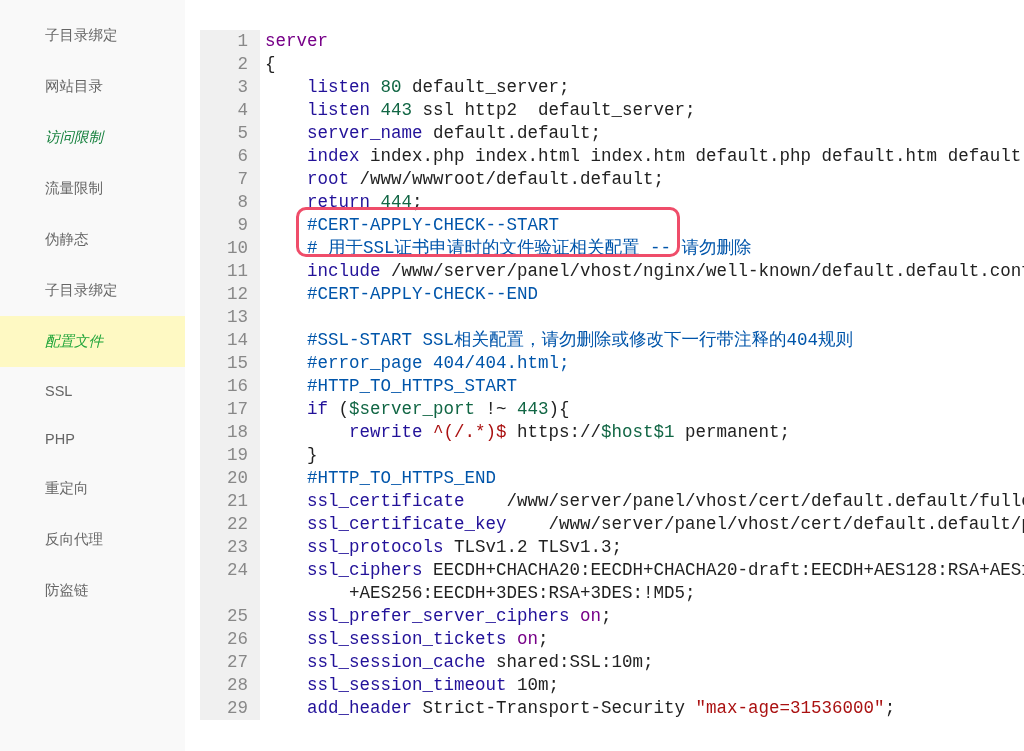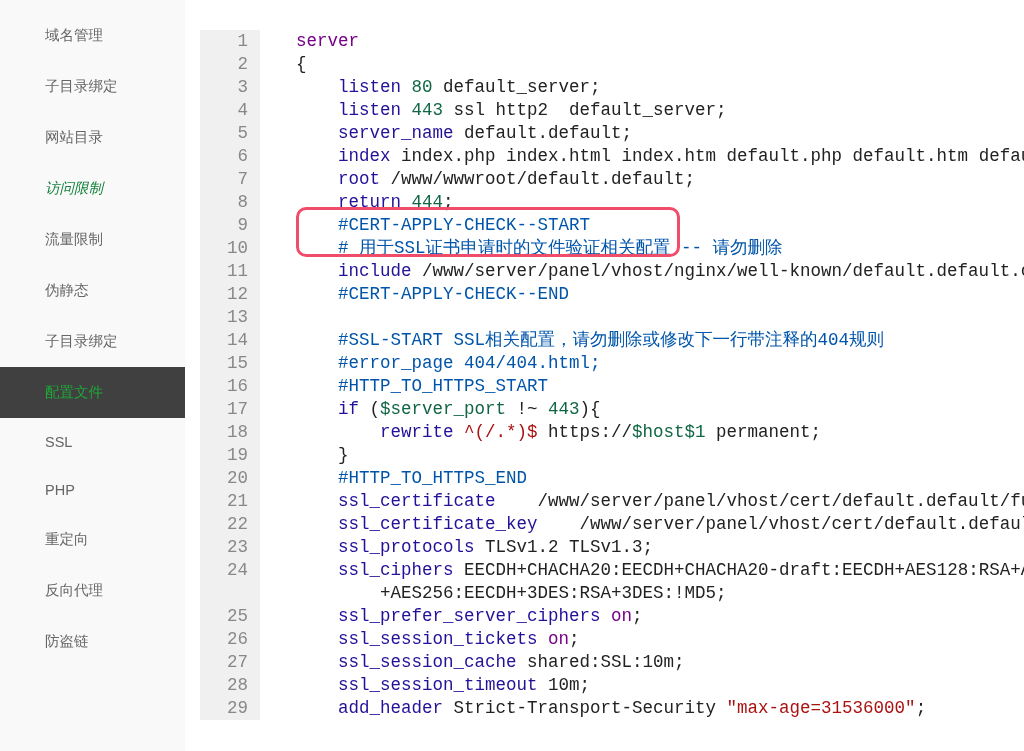--- a/index.html
+++ b/index.html
@@ -8,44 +8,43 @@
 .sidebar { width: 185px; background: #f9f9f9; padding-top: 10px; flex-shrink: 0; }
 .sidebar-item { padding: 16px 20px 16px 45px; font-size: 14.5px; color: #666; cursor: pointer; }
 .sidebar-item.active { color: #20a53a; background: #fff; }
 .main { flex: 1; padding: 30px 0 0 15px; display: flex; flex-direction: column; min-width: 0; }
 .hint { color: #999; font-size: 14.5px; margin-bottom: 18px; padding-left: 2px; }
 .editor { background: #fff; flex: 1; overflow: hidden; position: relative; }
 .editor-inner { display: flex; font-family: Consolas, "Courier New", monospace; font-size: 17.5px; line-height: 23px; white-space: pre; }
 .gutter { background: #f0f0f0; color: #888; text-align: right; padding: 0 12px 0 8px; user-select: none; min-width: 60px; }
 .gutter .ln { height: 23px; }
 .code { padding-left: 5px; position: relative; min-width: 0; }
-.code .row { height: 23px; margin-left: 31px; }
+.code .row { height: 23px; }
 .kw { color: #708; } 
 .dir { color: #219; } 
 .num { color: #164; }
 .nm { color: #164; } 
 .cmt { color: #05a; } 
 .str { color: #a11; } 
 .plain { color: #222; }
 .op { color: #a11; }
 .red-box { position: absolute; border: 3px solid #ef4d6a; border-radius: 10px; left: 296px; top: 207px; width: 384px; height: 50px; pointer-events: none; }
 </style>
 </head>
 <body>
 
 <div class="wrap">
   <div class="sidebar" id="sidebar">
-      <div class="sidebar-item">域名管理</div>
       <div class="sidebar-item">子目录绑定</div>
       <div class="sidebar-item">网站目录</div>
       <div class="sidebar-item" style="color: #15803d; font-style: italic;">访问限制</div>
       <div class="sidebar-item">流量限制</div>
       <div class="sidebar-item">伪静态</div>
       <div class="sidebar-item">子目录绑定</div>
-      <div class="sidebar-item active" style="background: #404040; color: rgb(32, 165, 58);">配置文件</div>
+      <div class="sidebar-item active" style="background: #fef9c3; color: rgb(32, 165, 58); font-style: italic;">配置文件</div>
       <div class="sidebar-item">SSL</div>
       <div class="sidebar-item">PHP</div>
       <div class="sidebar-item">重定向</div>
       <div class="sidebar-item">反向代理</div>
       <div class="sidebar-item">防盗链</div>
     </div>
   <div class="main">
     <div class="editor">
       <div class="editor-inner">
         <div class="gutter" id="gutter"><div class="ln">1</div><div class="ln">2</div><div class="ln">3</div><div class="ln">4</div><div class="ln">5</div><div class="ln">6</div><div class="ln">7</div><div class="ln">8</div><div class="ln">9</div><div class="ln">10</div><div class="ln">11</div><div class="ln">12</div><div class="ln">13</div><div class="ln">14</div><div class="ln">15</div><div class="ln">16</div><div class="ln">17</div><div class="ln">18</div><div class="ln">19</div><div class="ln">20</div><div class="ln">21</div><div class="ln">22</div><div class="ln">23</div><div class="ln">24</div><div class="ln"></div><div class="ln">25</div><div class="ln">26</div><div class="ln">27</div><div class="ln">28</div><div class="ln">29</div></div>

